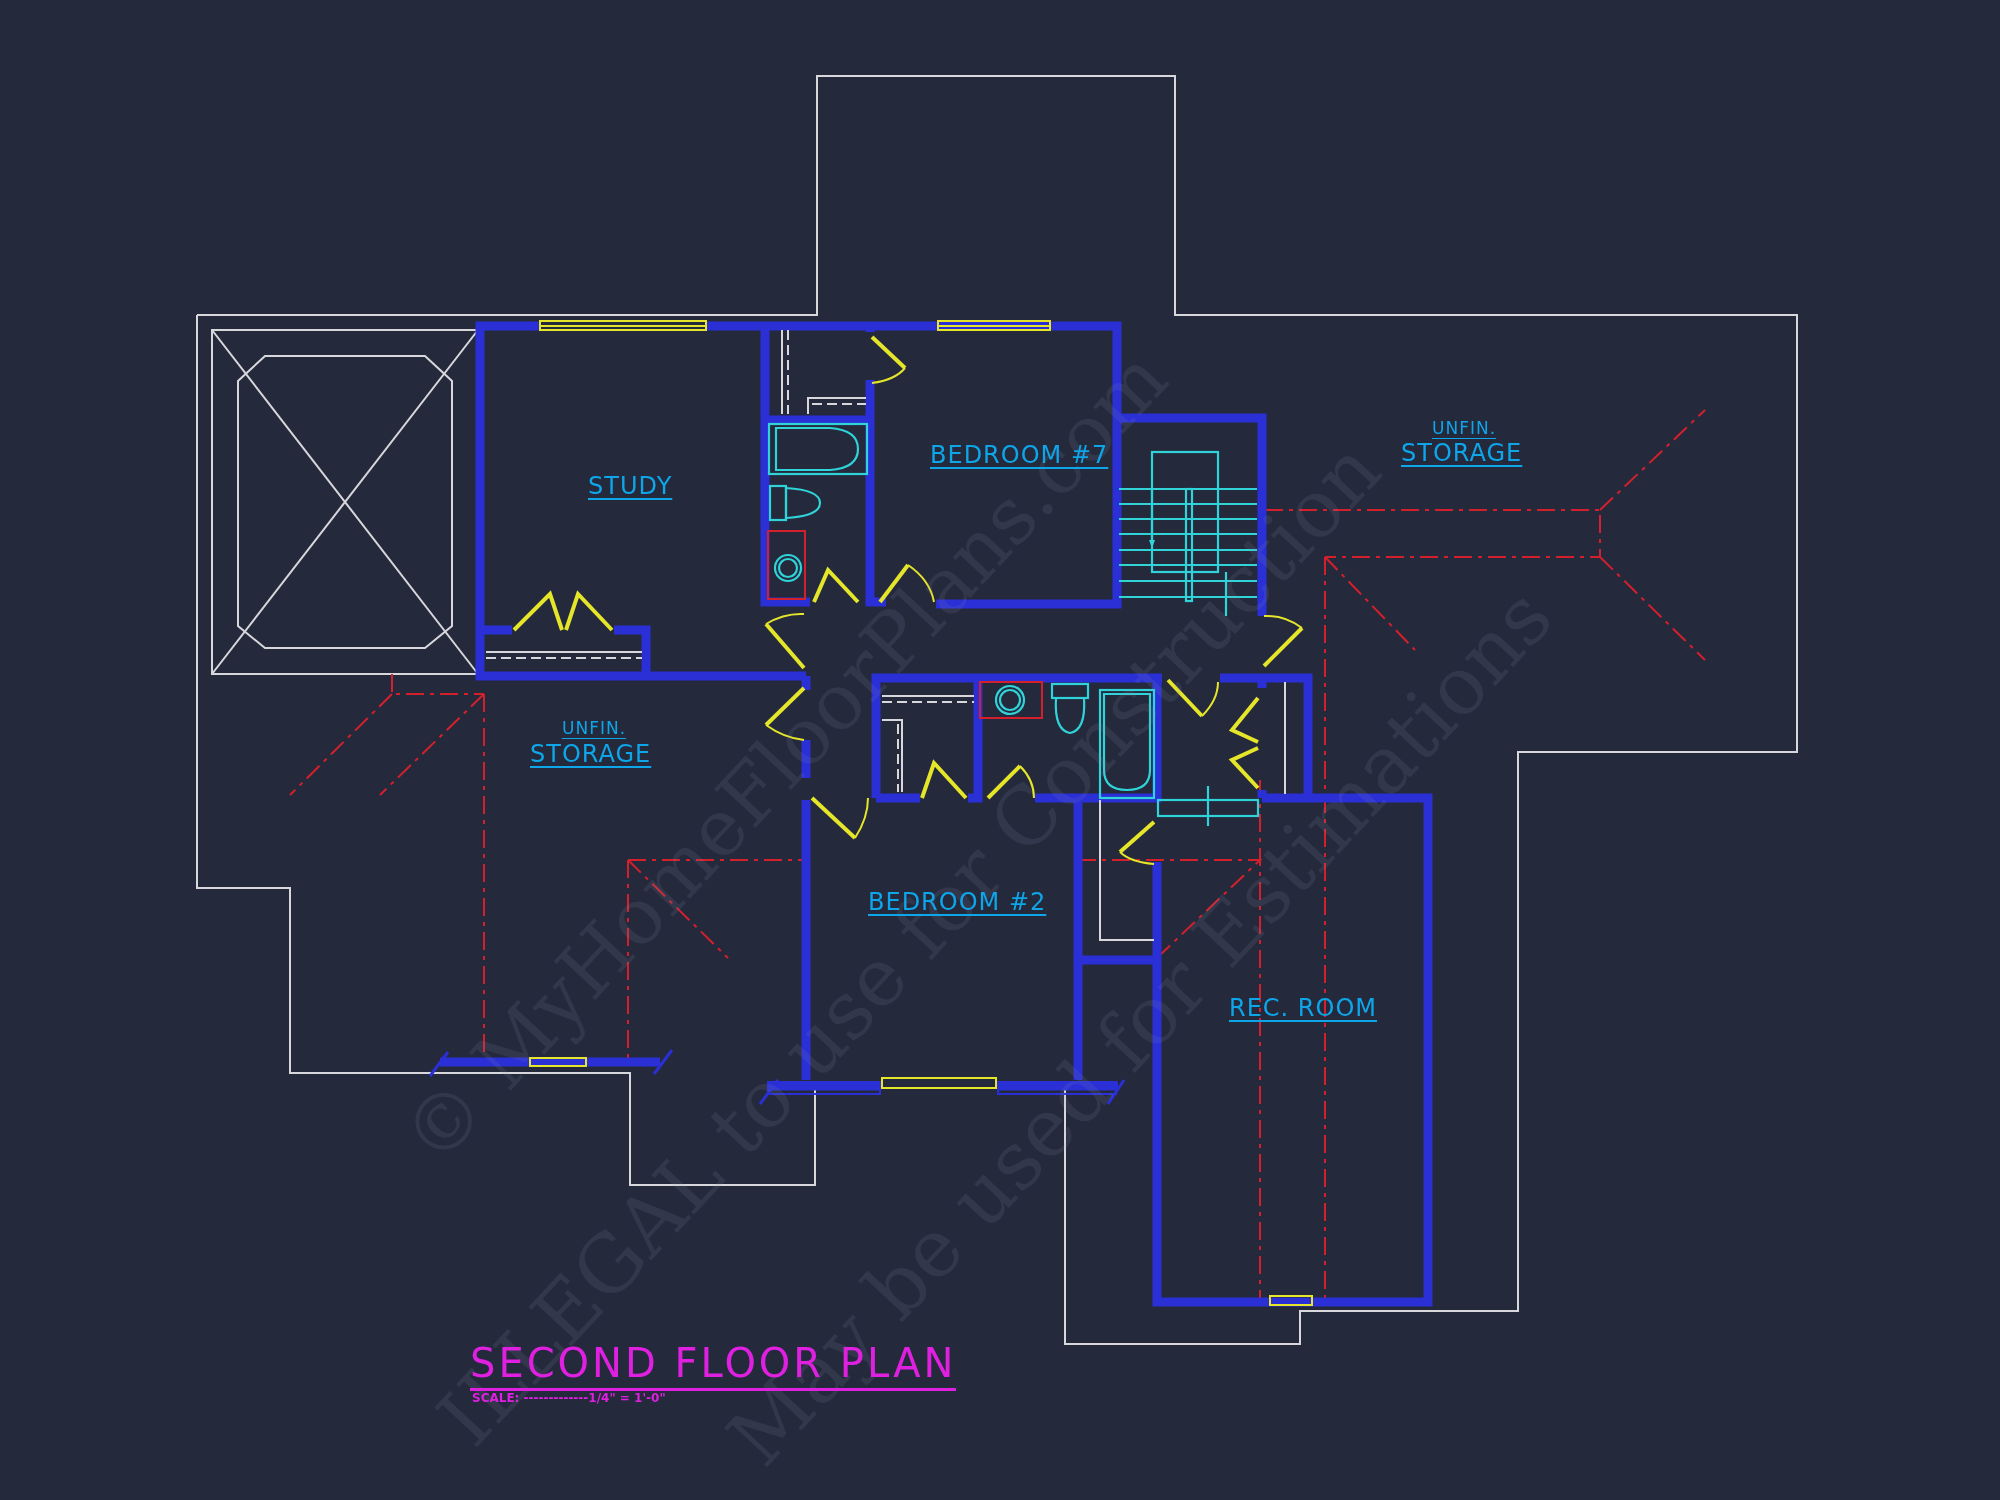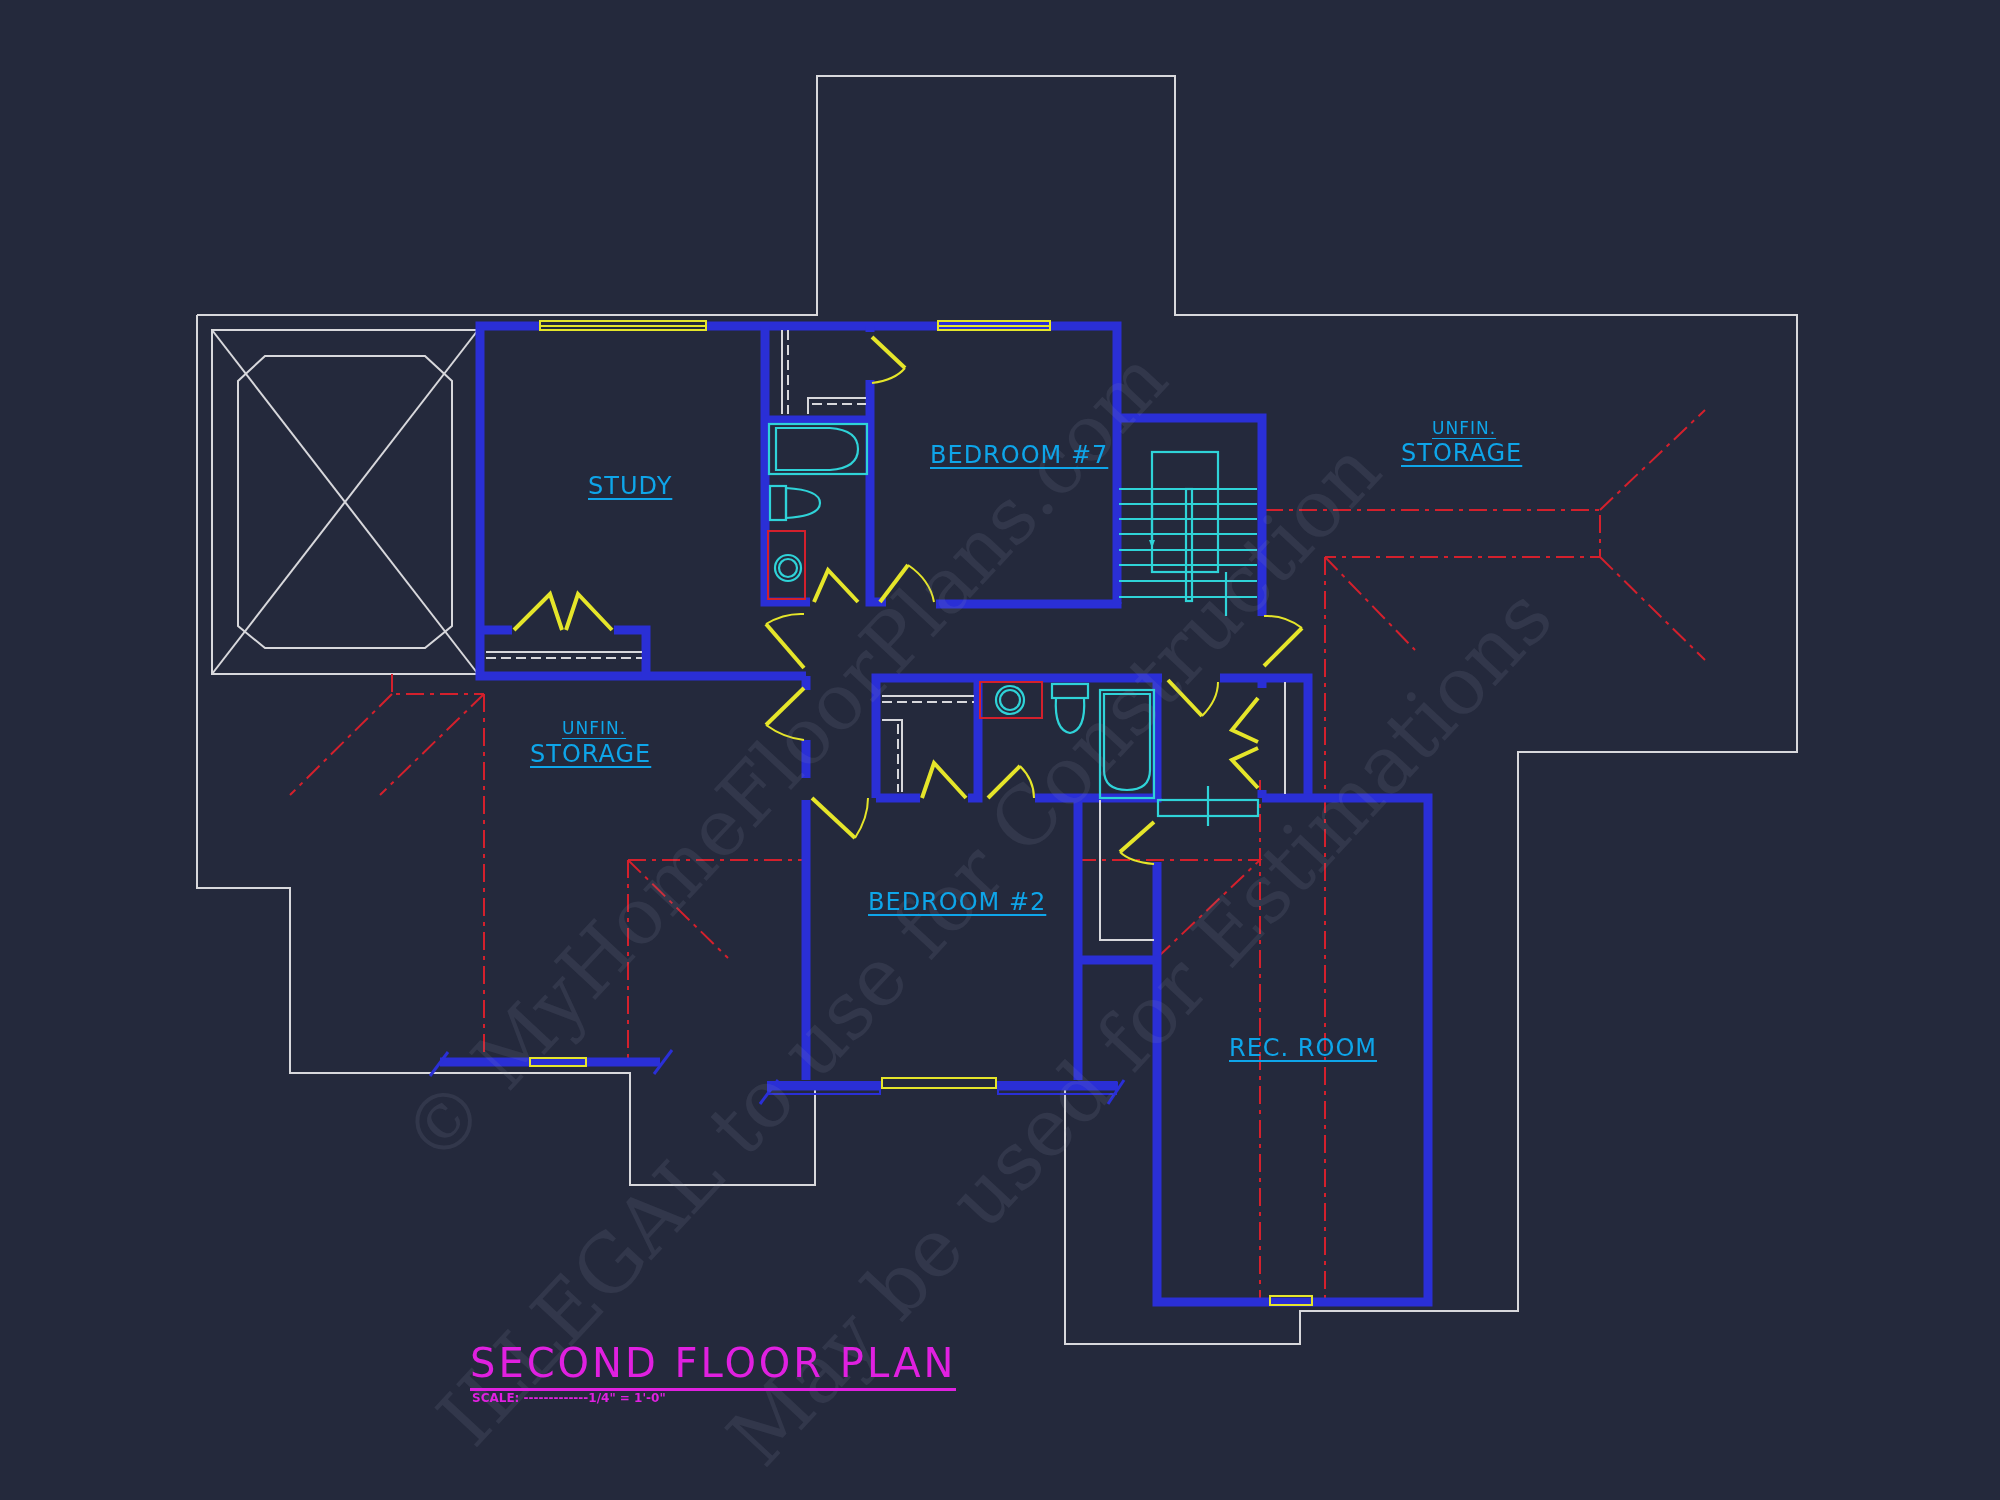--- a/index.html
+++ b/index.html
@@ -223,16 +223,16 @@
 <div class="watermark" style="left:420px; top:1400px; font-size:80px; transform: rotate(-47deg);">ILLEGAL to use for Construction</div>
 <div class="watermark" style="left:710px; top:1420px; font-size:80px; transform: rotate(-47deg);">May be used for Estimations</div>
 
 <div class="label md" style="left:588px; top:472px;">STUDY</div>
 <div class="label md" style="left:930px; top:441px;">BEDROOM #7</div>
 <div class="label sm" style="left:1432px; top:418px;">UNFIN.</div>
 <div class="label md" style="left:1401px; top:439px;">STORAGE</div>
 <div class="label sm" style="left:562px; top:718px;">UNFIN.</div>
 <div class="label md" style="left:530px; top:740px;">STORAGE</div>
 <div class="label md" style="left:868px; top:888px;">BEDROOM #2</div>
-<div class="label md" style="left:1229px; top:1034px;">REC. ROOM</div>
+<div class="label md" style="left:1229px; top:994px;">REC. ROOM</div>
 
 <div class="title">SECOND FLOOR PLAN</div>
 <div class="scale">SCALE: -------------1/4" = 1'-0"</div>
 
 </body></html>

